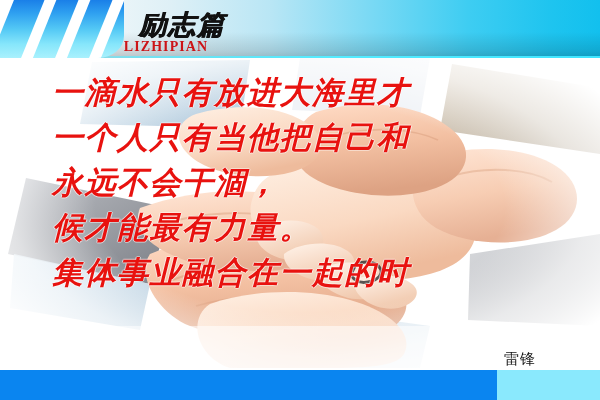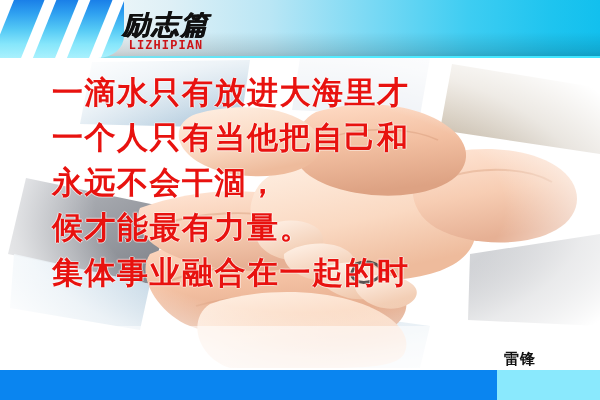--- a/index.html
+++ b/index.html
@@ -105,25 +105,26 @@
     line-height: 1;
   }
   .logo-cn {
     font-family: "DejaVu Serif", "Liberation Serif", serif;
     font-size: 27px;
     font-weight: bold;
     font-style: italic;
     color: #111111;
     letter-spacing: 2px;
     text-shadow: 0.5px 0 0 #111111, -0.4px 0.4px 0 #111;
+    text-align: right;
   }
   .logo-en {
     margin-top: 2px;
-    font-family: Liberation Mono, monospace;
-    font-size: 12px;
+    font-family: Liberation Serif, serif;
+    font-size: 14px;
     font-weight: bold;
     color: #cc1417;
     letter-spacing: 1.1px;
   }
 
   
   .photo {
     position: absolute;
     left: 0;
     top: 58px;
@@ -138,39 +139,40 @@
   .quote {
     position: absolute;
     left: 52px;
     top: 70px;
     width: 500px;
   }
   .quote-line {
     font-family: "DejaVu Serif", "Liberation Serif", serif;
     font-size: 31px;
     font-weight: bold;
+    font-style: italic;
     color: #e8120f;
     line-height: 45px;
     white-space: nowrap;
     letter-spacing: 1.5px;
     text-shadow:
       1px 0 0 rgba(255,255,255,0.55),
       -1px 0 0 rgba(255,255,255,0.55),
       0 1px 0 rgba(255,255,255,0.45),
       0 -1px 0 rgba(255,255,255,0.45);
   }
 
   
   .author {
     position: absolute;
     left: 504px;
     top: 350px;
     font-family: "DejaVu Sans", "Liberation Sans", sans-serif;
     font-size: 15px;
-    font-weight: bold;
+    font-weight: normal;
     color: #121212;
     letter-spacing: 1px;
   }
 
   
   .footer {
     position: absolute;
     left: 0;
     top: 370px;
     width: 600px;

